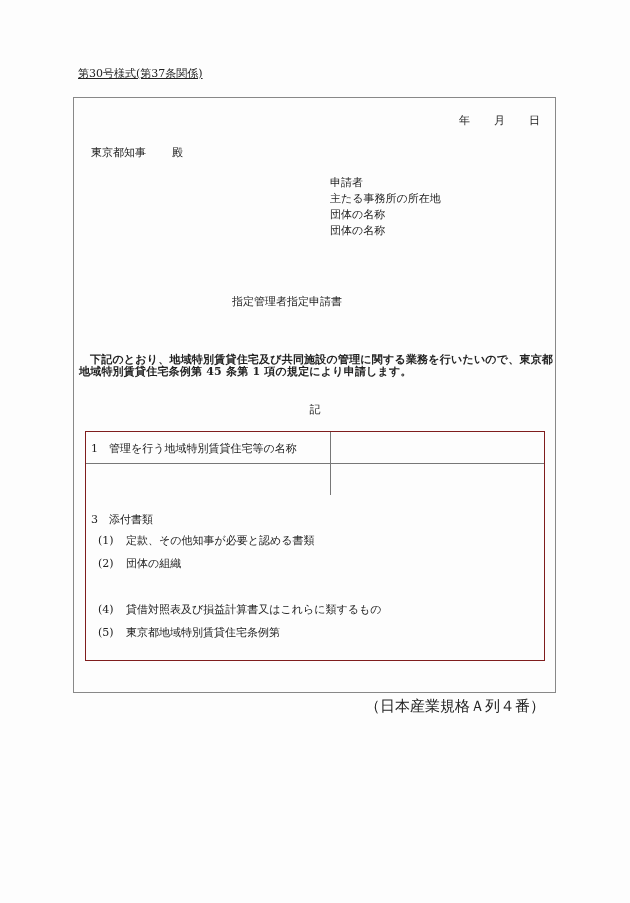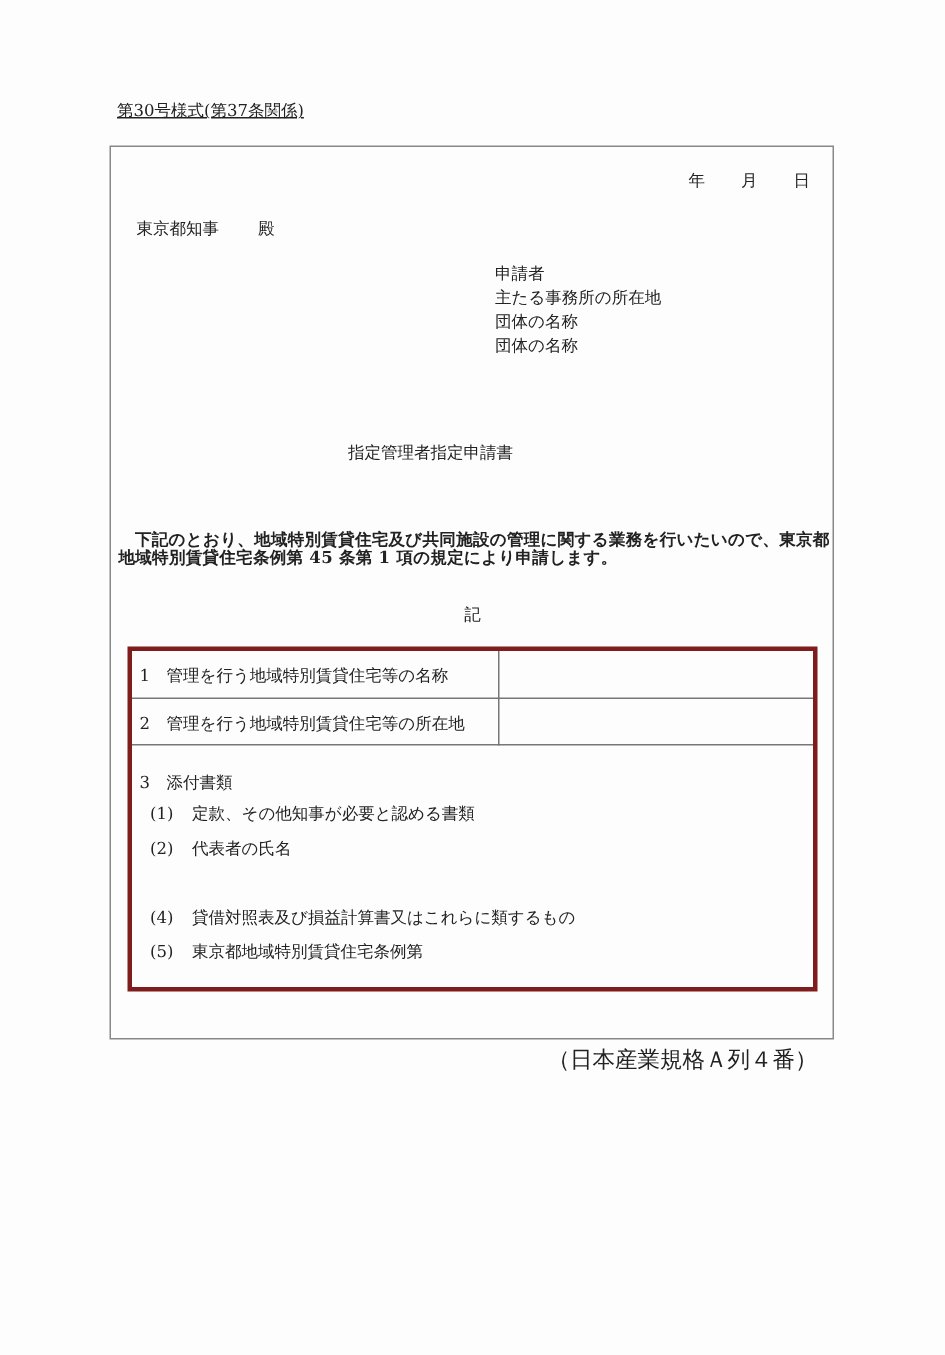--- a/index.html
+++ b/index.html
@@ -15,21 +15,21 @@
     border: 1px solid #888; box-sizing: border-box;
   }
   .date { top: 113px; font-size: 11px; }
   .addressee { left: 91px; top: 145px; }
   .applicant { left: 330px; top: 175px; line-height: 16px; }
   .title { left: 0; width: 574px; text-align: center; top: 294px; white-space: nowrap; }
   .body-text { left: 79px; top: 354px; width: 475px; white-space: normal; line-height: 12px; letter-spacing: 0.2px; font-weight: bold; }
   .ki { left: 0; width: 630px; text-align: center; top: 402px; }
   .table {
     position: absolute; left: 85px; top: 431px; width: 460px; height: 230px;
-    border: 3px solid #7f1d1d; box-sizing: border-box;
+    border: 1px solid #7f1d1d; box-sizing: border-box;
   }
   .row { position: absolute; left: 0; width: 100%; border-bottom: 1px solid #777; box-sizing: border-box; }
   .row1 { top: 0; height: 32px; }
   .row2 { top: 32px; height: 31px; }
   .col-div { position: absolute; left: 244px; top: 0; height: 63px; border-left: 1px solid #777; }
   .cell-label { position: absolute; left: 5px; top: 9px; white-space: nowrap; }
   .attach-head { position: absolute; left: 5px; top: 80px; white-space: nowrap; }
   .attach-item { position: absolute; left: 12px; white-space: nowrap; }
   .attach-item .num { display: inline-block; width: 28px; }
   .footer-note { right: 85px; top: 697px; font-size: 15px; }
@@ -61,34 +61,31 @@
 <div class="abs body-text">
   <span style="display:inline-block;width:11px"></span><span>下記のとおり、地域特別賃貸住宅及び共同施設の管理に関する業務を行いたいので、東京都地域特別賃貸住宅条例第 45 条第 1 項の規定により申請します。</span>
 </div>
 
 <div class="abs ki">記</div>
 
 <div class="table">
   <div class="row row1">
     <span class="cell-label">1　管理を行う地域特別賃貸住宅等の名称</span>
   </div>
-  <div class="row row2">
-    <span class="cell-label">2　管理を行う地域特別賃貸住宅等の所在地</span>
-  </div>
   <div class="col-div"></div>
   <div style="position:absolute;left:245px;top:0;width:213px;height:31px"></div>
   <div style="position:absolute;left:245px;top:32px;width:213px;height:30px"></div>
 
   <div class="attach-head">3　添付書類</div>
 
   <div class="attach-item" style="top:101px">
     <span class="num">(1)</span><span>定款、その他知事が必要と認める書類</span>
   </div>
   <div class="attach-item" style="top:124px">
-    <span class="num">(2)</span><span>代表者の氏名</span>
+    <span class="num">(2)</span><span>団体の組織</span>
   </div>
   <div class="attach-item" style="top:170px">
     <span class="num">(4)</span><span>貸借対照表及び損益計算書又はこれらに類するもの</span>
   </div>
   <div class="attach-item" style="top:193px">
     <span class="num">(5)</span><span>東京都地域特別賃貸住宅条例第</span>
   </div>
 </div>
 
 <div class="abs footer-note">（日本産業規格Ａ列４番）</div>

